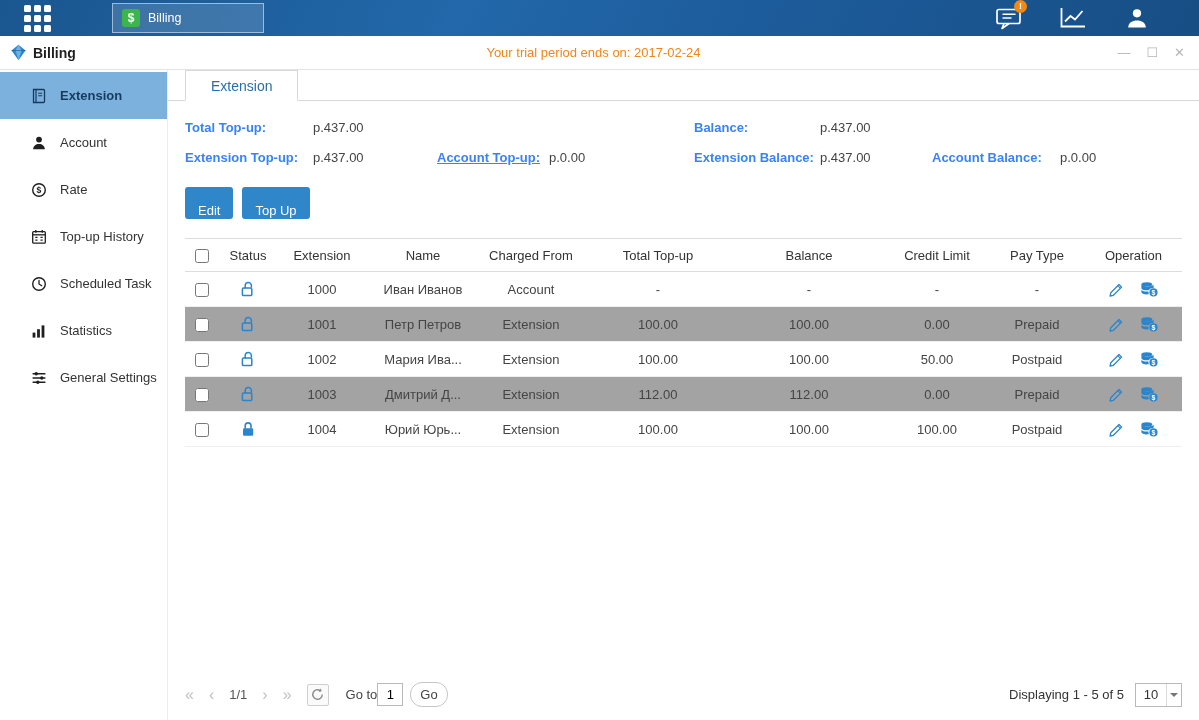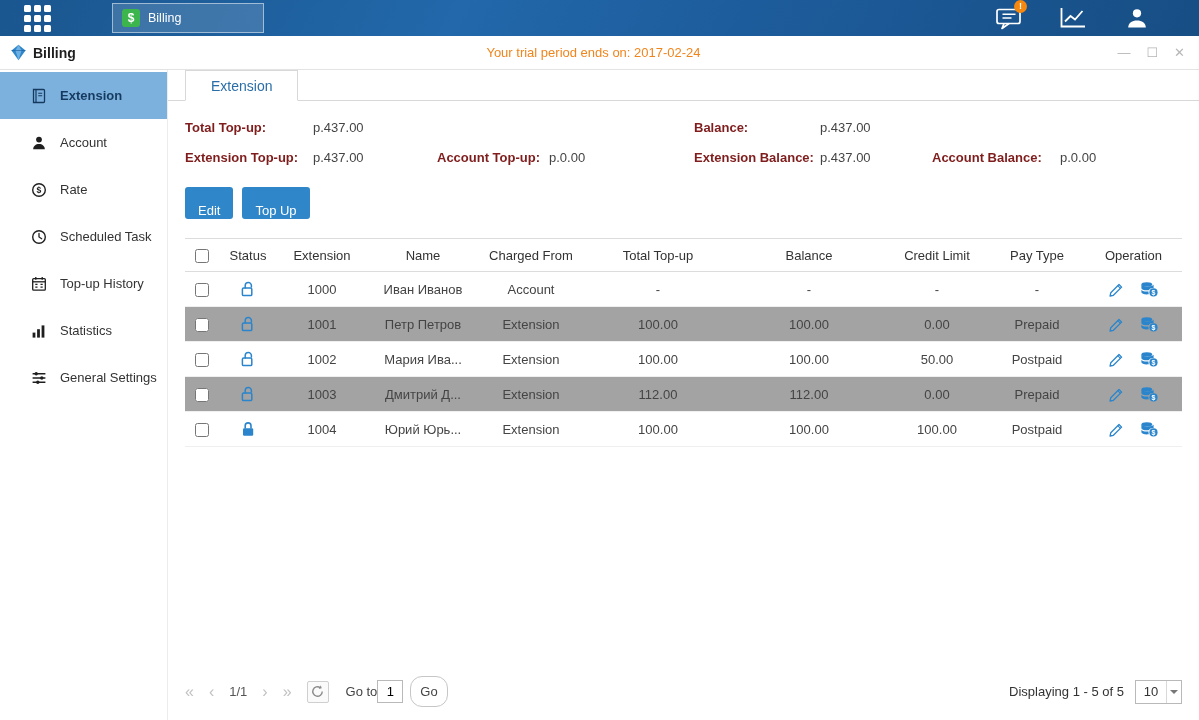--- a/index.html
+++ b/index.html
@@ -39,26 +39,26 @@
   .side-item.active svg { color:#163a5e; }
 
   
   .content { flex:1; display:flex; flex-direction:column; min-width:0; background:#fff; }
   .tabbar { display:flex; align-items:flex-end; padding-left:17px; height:31px; border-bottom:1px solid #d8d8d8; flex-shrink:0; }
   .tab { height:31px; display:flex; align-items:center; padding:0 25px; background:#fff;
     border:1px solid #d8d8d8; border-bottom:1px solid #fff; margin-bottom:-1px; color:#2a6ea8; font-size:14px; cursor:default; }
 
   .summary { padding:19px 17px 10px; display:grid; grid-template-columns:252px 257px 238px 1fr; row-gap:15px; font-size:13px; color:#444; }
   .sum-cell { display:flex; align-items:center; }
-  .sum-cell .lbl { font-weight:bold; color:#7f1d1d; flex-shrink:0; }
+  .sum-cell .lbl { font-weight:bold; color:#3b82f6; flex-shrink:0; }
   .sum-cell .val { color:#444; }
   .sum-total    { grid-column:1; grid-row:1; } .sum-total .lbl    { width:128px; }
   .sum-balance  { grid-column:3; grid-row:1; } .sum-balance .lbl  { width:126px; }
   .sum-ext-topup{ grid-column:1; grid-row:2; } .sum-ext-topup .lbl{ width:128px; }
-  .sum-acct-topup{grid-column:2; grid-row:2; } .sum-acct-topup .lbl{ width:112px; }
+  .sum-acct-topup{grid-column:2; grid-row:2; } .sum-acct-topup .lbl{ width:112px;text-decoration:underline; }
   .sum-ext-bal  { grid-column:3; grid-row:2; } .sum-ext-bal .lbl  { width:126px; }
   .sum-acct-bal { grid-column:4; grid-row:2; } .sum-acct-bal .lbl { width:128px; }
 
   .actions { padding:12px 17px 19px; display:flex; gap:9px; }
   .btn { background:#2f86c9; color:#fff; border:none; border-radius:3px; font-size:13px; height:27px; padding:16px 13px;
     cursor:pointer; font-family:inherit; }
 
   .table-wrap { padding:0 17px; }
   table { width:100%; border-collapse:collapse; table-layout:fixed; font-size:13px; color:#444; }
   thead th { border-top:1px solid #dcdcdc; border-bottom:1px solid #dcdcdc; height:33px; font-weight:normal; color:#333; text-align:center; }
@@ -69,21 +69,21 @@
   input[type=checkbox] { width:14px; height:14px; cursor:pointer; vertical-align:middle; }
 
   
   .pagination { margin-top:auto; display:flex; align-items:center; padding:0 17px 13px; font-size:13px; color:#555; flex-shrink:0; }
   .pg-nav { color:#c2c2c2; font-size:16px; margin-right:15px; cursor:default; line-height:1; }
   .pg-cur { margin-right:15px; color:#555; }
   .pg-refresh { width:22px; height:22px; border:1px solid #cfcfcf; border-radius:2px; background:#fafafa;
     display:flex; align-items:center; justify-content:center; margin-right:17px; cursor:pointer; }
   .goto-label { color:#444; }
   .goto-input { width:26px; height:23px; border:1px solid #b9b9b9; text-align:center; font-size:13px; font-family:inherit; margin-right:7px; }
-  .go-btn { height:31px; padding:0 9px; border:1px solid #c6c6c6; border-radius:12px; background:#fff; font-size:13px;
+  .go-btn { height:25px; padding:0 9px; border:1px solid #c6c6c6; border-radius:12px; background:#fff; font-size:13px;
     font-family:inherit; color:#444; cursor:pointer; }
   .pg-right { margin-left:auto; display:flex; align-items:center; gap:11px; color:#333; }
   .page-size { width:47px; height:24px; border:1px solid #b9b9b9; display:flex; align-items:stretch; background:#fff; cursor:pointer; }
   .page-size .val { flex:1; display:flex; align-items:center; justify-content:center; font-size:13px; }
   .page-size .arrow { width:15px; display:flex; align-items:center; justify-content:center; border-left:1px solid #d9d9d9; }
   .page-size .arrow i { border:4px solid transparent; border-top-color:#777; margin-top:4px; }
 </style>
 </head>
 <body>
 
@@ -168,33 +168,33 @@
       </div>
       <div class="side-item">
         <svg viewBox="0 0 16 16">
             <circle cx="8" cy="8" r="6.3" fill="none" stroke="currentColor" stroke-width="1.4"></circle>
             <text x="8" y="11.2" text-anchor="middle" font-size="8.6" font-weight="bold" fill="currentColor" font-family="Liberation Sans, sans-serif">$</text>
           </svg>
         <span>Rate</span>
       </div>
       <div class="side-item">
         <svg viewBox="0 0 16 16">
-            <circle cx="8" cy="8" r="6.3" fill="none" stroke="currentColor" stroke-width="1.4"></circle>
-            <path d="M8 4.4V8l2.7 1.7" fill="none" stroke="currentColor" stroke-width="1.3" stroke-linecap="round"></path>
-          </svg>
-        <span>Scheduled Task</span>
-      </div>
-      <div class="side-item">
-        <svg viewBox="0 0 16 16">
             <rect x="1.7" y="2.6" width="12.6" height="11.6" rx="1" fill="none" stroke="currentColor" stroke-width="1.3"></rect>
             <path d="M1.7 5.8h12.6" stroke="currentColor" stroke-width="1.3"></path>
             <path d="M4.8 1v2.8M11.2 1v2.8" stroke="currentColor" stroke-width="1.3"></path>
             <path d="M4.3 8.4h2.2M9.5 8.4h2.2M4.3 11.2h2.2M9.5 11.2h2.2" stroke="currentColor" stroke-width="1.2"></path>
           </svg>
         <span>Top-up History</span>
+      </div>
+      <div class="side-item">
+        <svg viewBox="0 0 16 16">
+            <circle cx="8" cy="8" r="6.3" fill="none" stroke="currentColor" stroke-width="1.4"></circle>
+            <path d="M8 4.4V8l2.7 1.7" fill="none" stroke="currentColor" stroke-width="1.3" stroke-linecap="round"></path>
+          </svg>
+        <span>Scheduled Task</span>
       </div>
       <div class="side-item">
         <svg viewBox="0 0 16 16">
             <rect x="1.6" y="9.6" width="2.8" height="5" fill="currentColor"></rect>
             <rect x="6.1" y="6.2" width="2.8" height="8.4" fill="currentColor"></rect>
             <rect x="10.6" y="2.4" width="2.8" height="12.2" fill="currentColor"></rect>
           </svg>
         <span>Statistics</span>
       </div>
       <div class="side-item">

